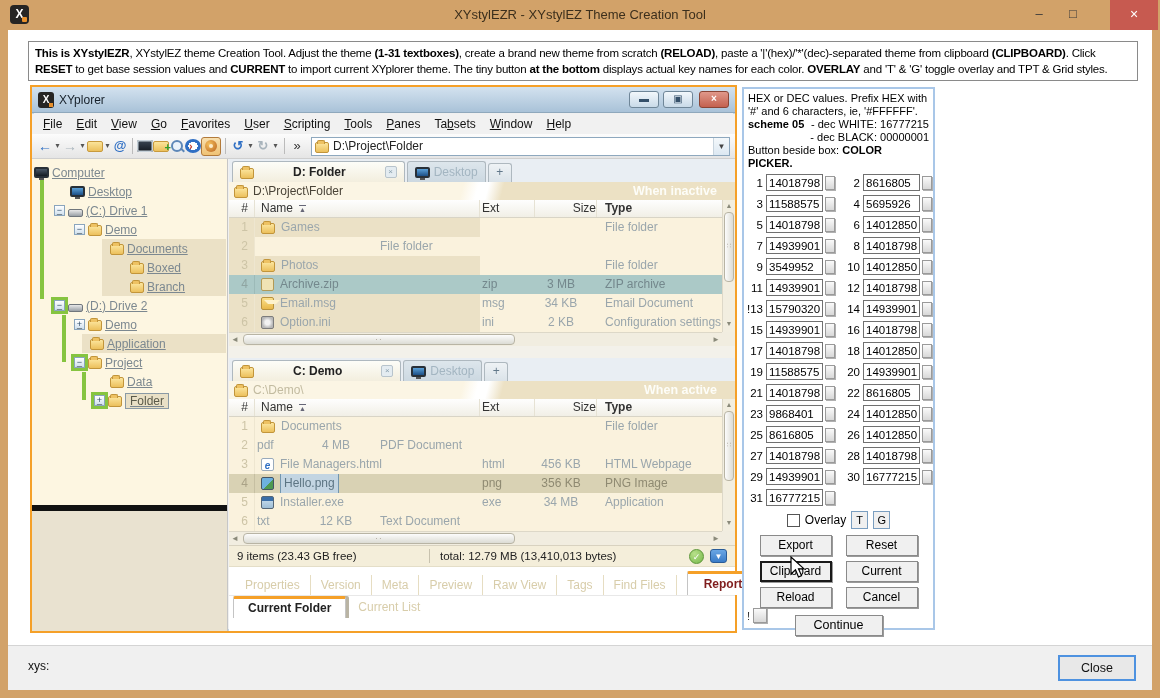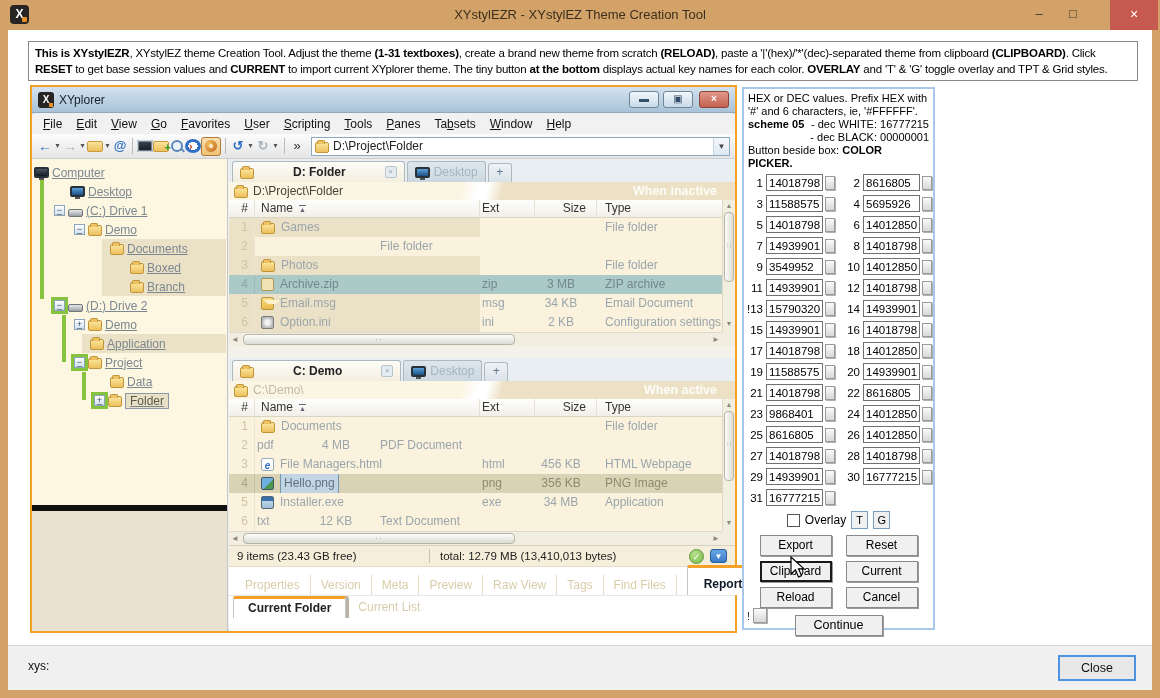--- a/index.html
+++ b/index.html
@@ -100,22 +100,22 @@
   .crumb .wm { position:absolute; right:18px; font-weight:bold; font-size:12.5px; color:#fdfdf8; }
   .crumb .cpath { color:#4a4438; }
   .pane-lower .crumb .cpath { color:#c2bba0; }
   .listwrap { margin-right:13px; }
   .cols { display:flex; height:18px; line-height:17px; background:linear-gradient(#fefefe,#f1efe6); border-bottom:1px solid #d8d4c6; font-size:12px; color:#333; }
   .cols > div { border-right:1px solid #e6e2d4; padding-top:0; }
   .c-num { width:26px; text-align:right; padding-right:6px; }
   .c-name { width:225px; padding-left:6px; display:flex; align-items:center; gap:6px; }
   .sort { font-size:7px; color:#667; border-top:1px solid #667; line-height:8px; margin-top:2px; }
   .c-ext { width:55px; padding-left:2px; }
-  .c-size { width:62px; text-align:right; padding-right:10px; }
-  .c-type { flex:1; padding-left:8px; border-right:none !important; }
+  .c-size { width:62px; text-align:right; }
+  .c-type { flex:1; padding-left:8px; border-right:none !important;font-weight:bold; }
   .rows { background:#faf2dd; height:114px; position:relative; }
   .frow { display:flex; height:19px; line-height:19px; font-size:12px; color:#9aa6ac; }
   .cell-num { width:26px; text-align:right; padding-right:6px; color:#cdc4a6; border-right:1px solid #eee6d0; }
   .cell-name { width:225px; display:flex; align-items:center; gap:6px; padding-left:6px; overflow:hidden; }
   .cell-ext { width:55px; padding-left:2px; }
   .cell-size { width:62px; text-align:center; padding-right:10px; }
   .cell-type { flex:1; padding-left:8px; }
   .frow.shade .cell-num, .frow.shade .cell-name { background:#ebe1c6; }
   .frow.sel { background:#abc9c7; color:#74888d; }
   .frow.sel .cell-num { color:#8fa5a2; border-right-color:#9cbab8; }
@@ -130,21 +130,21 @@
   .hscroll .htrack { flex:1; height:12px; position:relative; }
   .hscroll .hthumb { position:absolute; left:2px; top:0; width:58%; height:11px; background:linear-gradient(#fcfcfc,#dcdcd4); border:1px solid #b8b4a4; border-radius:4px; text-align:center; line-height:9px; color:#aaa298; letter-spacing:1px; }
   .corner { position:absolute; right:0; bottom:0; width:13px; height:14px; background:#f1ede0; }
   .status { position:absolute; left:0; right:0; top:386px; height:22px; background:#f4eeda; border-top:1px solid #d8d2c0; border-bottom:1px solid #e4dec8; display:flex; align-items:center; font-size:11.5px; color:#222; padding:0 8px; }
   .status .sleft { width:192px; }
   .status .sdiv { width:1px; height:14px; background:#c8c2ae; margin-right:10px; }
   .ok-ic { margin-left:auto; width:15px; height:15px; border-radius:50%; background:radial-gradient(circle at 35% 30%, #b8e08a, #76b84a); border:1px solid #5c9638; color:#fff; font-size:9px; text-align:center; line-height:14px; }
   .chev-ic { margin-left:6px; width:17px; height:14px; border-radius:3px; background:linear-gradient(#6aa6e4,#3a7cc8); border:1px solid #2a5c98; color:#fff; font-size:8px; text-align:center; line-height:13px; }
   .infotabs { position:absolute; left:0; right:0; top:412px; height:24px; background:#fff; display:flex; align-items:flex-end; font-size:12px; padding-left:6px; }
   .itab { color:#d8cdaa; padding:3px 10px; border-right:1px solid #e6ddc2; white-space:nowrap; }
-  .itab-active { margin-left:10px; border:1px solid #c4c4c4; border-bottom:none; border-top:3px solid #f5a028; background:#fff; font-weight:bold; color:#0f172a; padding:9px 16px 4px; border-radius:2px 2px 0 0; }
+  .itab-active { margin-left:10px; border:1px solid #c4c4c4; border-bottom:none; border-top:3px solid #f5a028; background:#fff; font-weight:bold; color:#7f1d1d; padding:3px 16px 4px; border-radius:2px 2px 0 0; }
   .subtabs { position:absolute; left:0; right:0; top:436px; height:21px; background:#fff; display:flex; align-items:flex-start; font-size:12px; padding-left:4px; border-top:1px solid #e8e8e8; }
   .stab-active { border:1px solid #c4c4c4; border-bottom:none; border-top:3px solid #f5a028; font-weight:bold; color:#222; padding:2px 14px 3px; background:#fff; box-shadow:3px 0 0 #b9b4a4; border-radius:2px 2px 0 0; }
   .stab { color:#d8cdaa; padding:4px 12px; white-space:nowrap; }
   
   .panel { position:absolute; left:734px; top:57px; width:193px; height:543px; border:2px solid #a9c7e8; background:#fff; font-size:11px; color:#000; }
   .phead { padding:3px 4px 1px; line-height:13px; }
   .phead .rrow { display:flex; justify-content:space-between; }
   .phead .rright { text-align:right; }
   .pgrid { padding:1px 2px 0; }
   .grow { display:flex; align-items:center; height:21px; }

